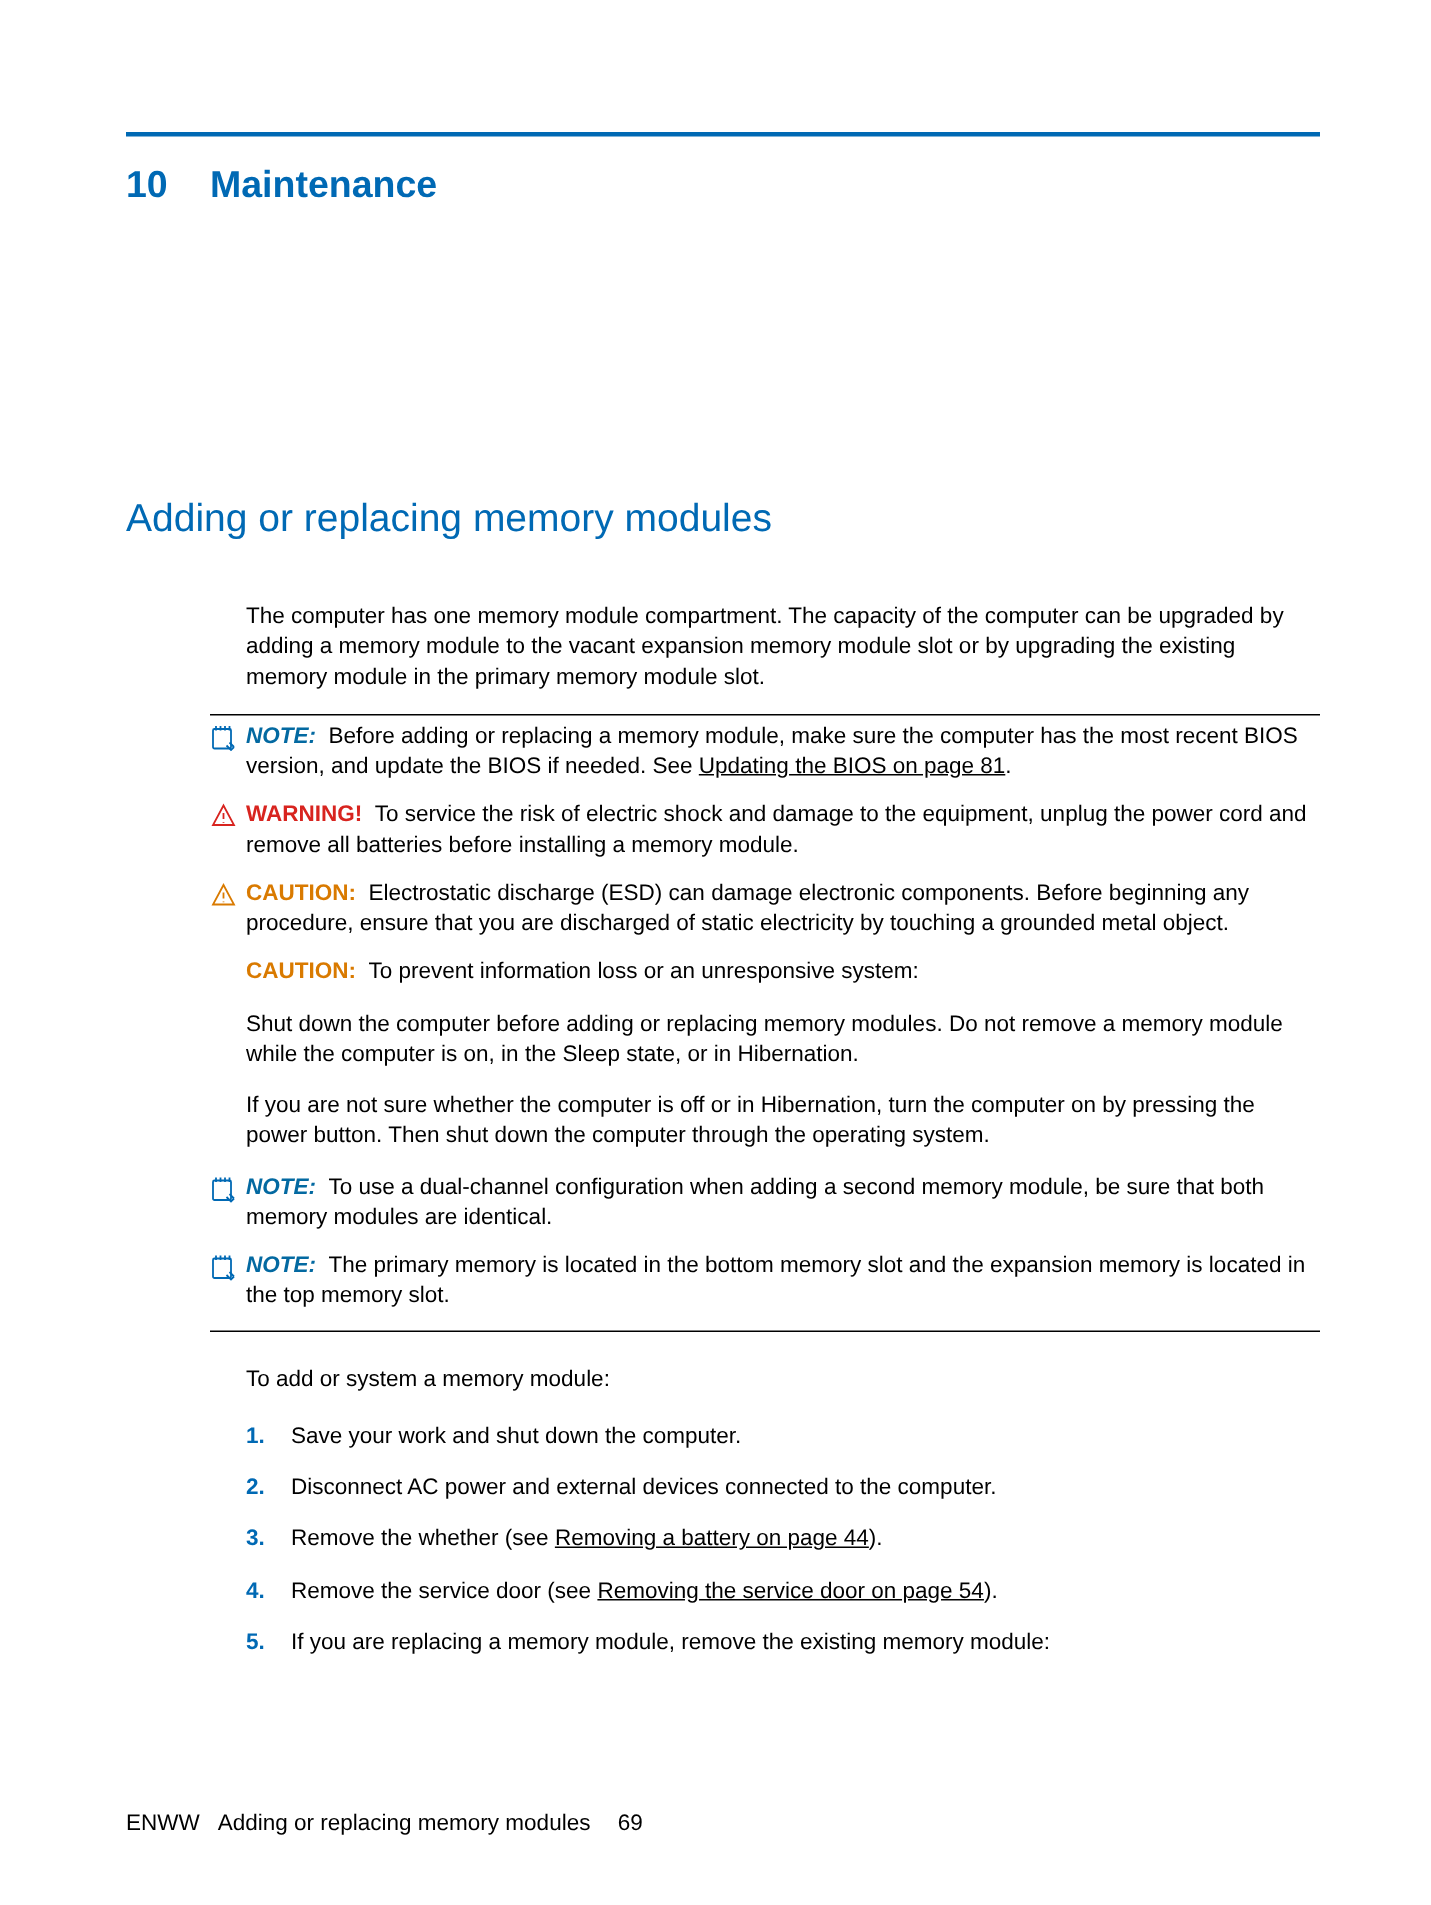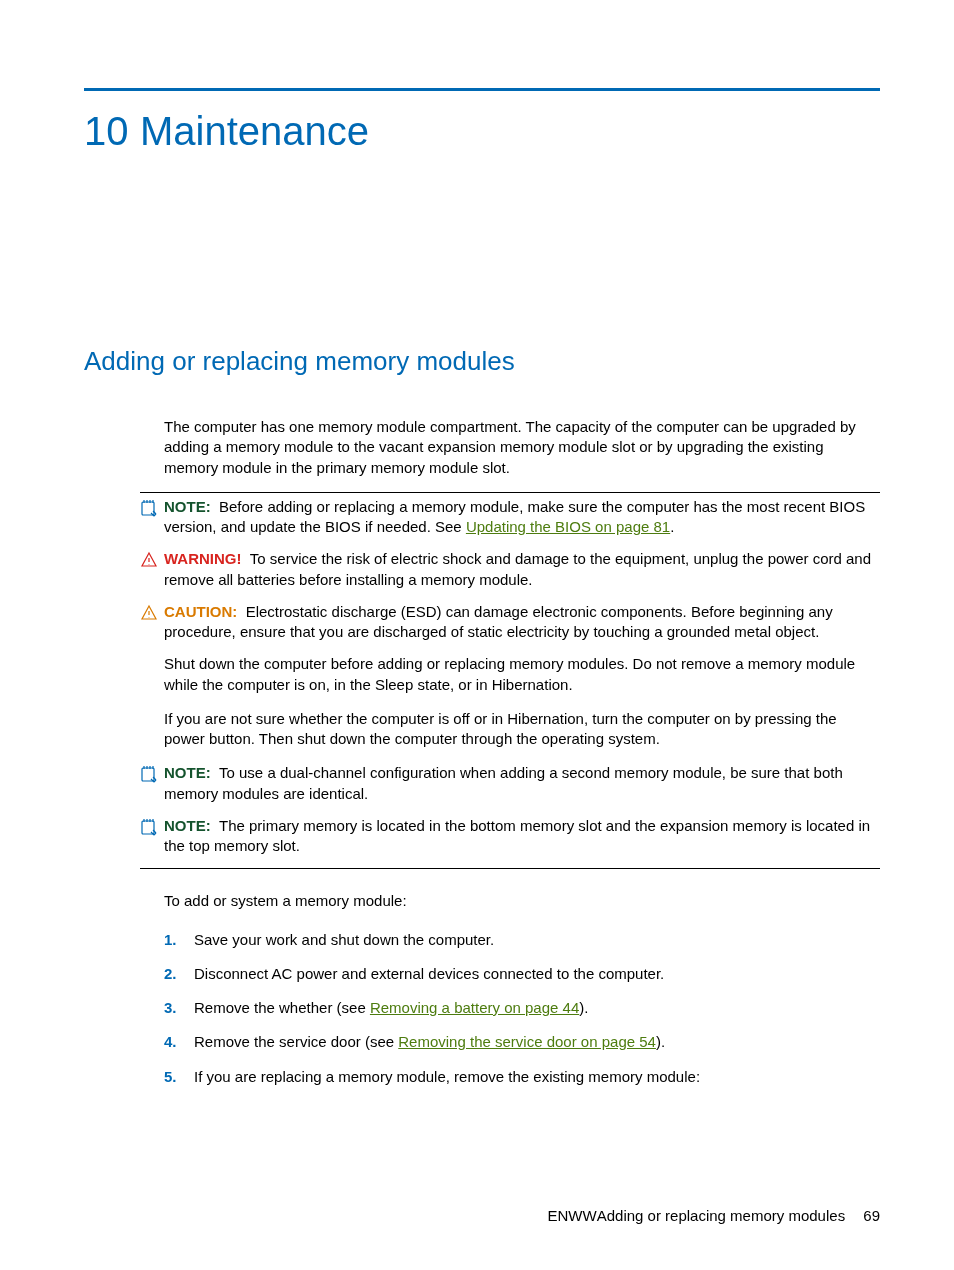--- a/index.html
+++ b/index.html
@@ -12,22 +12,22 @@
       position: relative;
     }
     .page {
       padding: 88px 74px 0 84px;
     }
     .top-rule {
       border-top: 3px solid #0069b4;
       margin-bottom: 18px;
     }
     .chapter-title {
-      font-size: 40px;
-      font-weight: normal;
+      font-size: 25px;
+      font-weight: bold;
       color: #0069b4;
     }
     .chapter-num {
       display: inline-block;
       width: 56px;
     }
     .section-title {
       font-size: 26px;
       font-weight: normal;
       color: #0069b4;
@@ -61,25 +61,25 @@
     .hr-thin-top {
       border-top: 1px solid #000;
       margin-bottom: 4px;
       margin-left: -24px;
     }
     .hr-thin-bottom {
       border-top: 1px solid #000;
       margin-top: 6px;
       margin-left: -24px;
     }
-    .blue-label { color: #14532d; }
+    .blue-label { color: #0369a1; font-style: italic; }
     .orange-label { color: #d97a00; }
     .red-label { color: #d8241f; }
     a.link {
-      color: #4d7c0f;
+      color: #000000;
     }
     .lead-line {
       margin-top: 22px;
       margin-bottom: 18px;
     }
     .steps {
       list-style: none;
     }
     .steps li {
       display: flex;
@@ -90,22 +90,23 @@
       font-weight: bold;
       width: 30px;
       flex-shrink: 0;
     }
     .footer {
       position: absolute;
       bottom: 46px;
       left: 84px;
       right: 74px;
       display: flex;
-      justify-content: flex-end;
+      justify-content: flex-start;
       font-size: 15px;
+      gap: 12px;
     }
     .footer-right { }
     .page-num { margin-left: 14px; }
     .icon-note path, .icon-note rect { stroke: #0069b4; fill: none; stroke-width: 1.2; }
     .icon-caution { stroke: #d97a00; }
     .icon-warning { stroke: #d8241f; }
   </style>
 </head>
 <body>
 
@@ -140,20 +141,23 @@
     </div>
 
     <div class="callout">
       <svg class="callout-icon icon-caution" viewBox="0 0 18 18" fill="none" stroke-width="1.2">
           <path d="M9 2 L16 15 H2 Z"></path>
           <path d="M9 7 v4 M9 13 v0.5"></path>
         </svg>
       <span class="callout-label orange-label">CAUTION:</span>&nbsp;&nbsp;<span>Electrostatic discharge (ESD) can damage electronic components. Before beginning any procedure, ensure that you are discharged of static electricity by touching a grounded metal object.</span>
     </div>
 
+    <div class="para">
+      <span class="callout-label orange-label">CAUTION:</span>&nbsp;&nbsp;<span>To prevent information loss or an unresponsive system:</span>
+    </div>
 
     <p class="para">Shut down the computer before adding or replacing memory modules. Do not remove a memory module while the computer is on, in the Sleep state, or in Hibernation.</p>
     <p class="para">If you are not sure whether the computer is off or in Hibernation, turn the computer on by pressing the power button. Then shut down the computer through the operating system.</p>
 
     <div class="callout">
       <svg class="callout-icon icon-note" viewBox="0 0 18 18">
           <rect x="2" y="3" width="12" height="13" rx="1" fill="none" stroke="#0069b4" stroke-width="1.2"></rect>
           <path d="M4 1 v3 M7 1 v3 M10 1 v3 M13 1 v3" stroke="#0069b4" stroke-width="1.2"></path>
           <path d="M13 12 l3 3 M16 15 l-2 2 -3-3" stroke="#0069b4" stroke-width="1.2" fill="none"></path>
         </svg>

